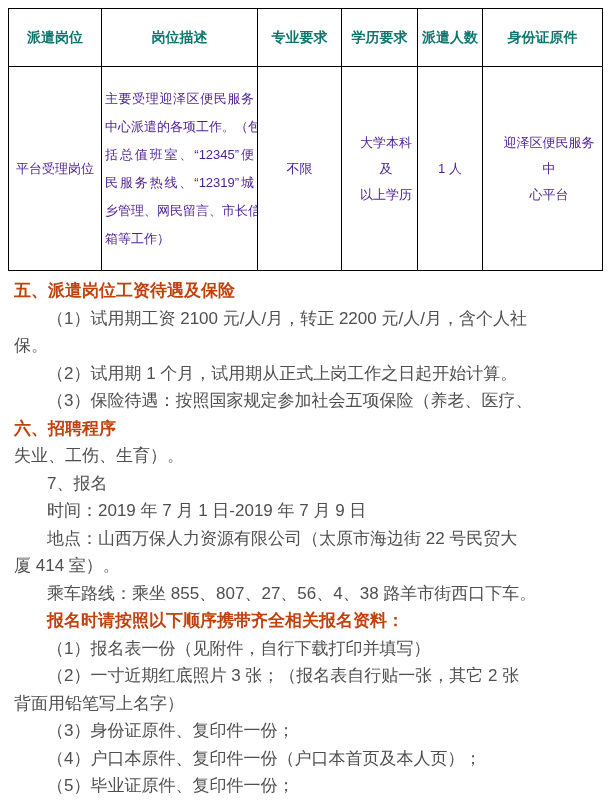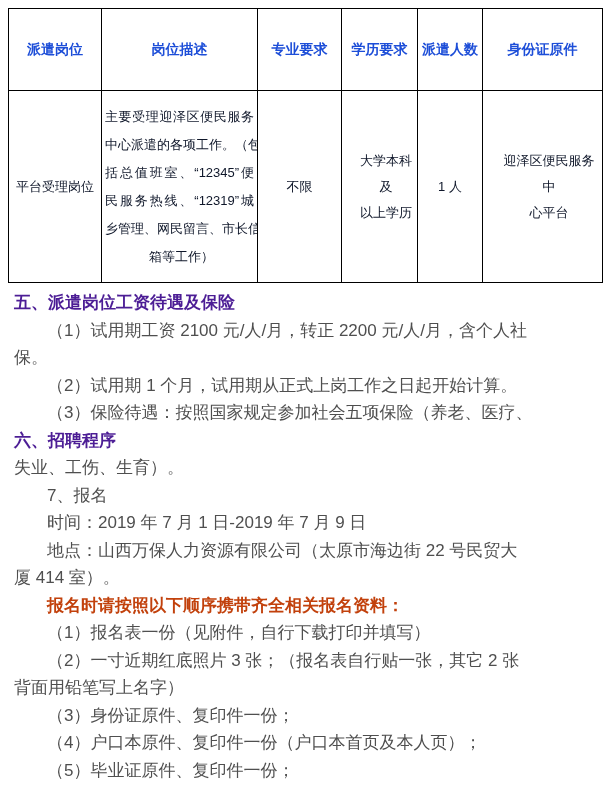--- a/index.html
+++ b/index.html
@@ -9,41 +9,41 @@
   }
   .page { position: relative; width: 609px; height: 801px; background: #ffffff; }
 
   
   table.job-table {
     border-collapse: collapse; table-layout: fixed;
     width: 594px; margin: 8px 0 0 8px;
   }
   table.job-table th, table.job-table td { border: 1px solid #000000; overflow: hidden; }
   table.job-table th {
-    height: 57px; font-size: 14px; font-weight: bold; color: #1d4ed8;
-    text-align: center; vertical-align: middle; padding: 12px 2px;
+    height: 57px; font-size: 14px; font-weight: bold; color: #0f766e;
+    text-align: center; vertical-align: middle; padding: 0 2px;
   }
   table.job-table td {
-    height: 173px; font-size: 13px; color: #0f172a;
-    text-align: center; vertical-align: middle; padding: 9px 3px;
+    height: 173px; font-size: 13px; color: #4c1d95;
+    text-align: center; vertical-align: middle; padding: 15px 3px;
   }
   td.desc-cell { text-align: left; padding: 2px 5px; }
   .desc-line {
     line-height: 28px; font-size: 13px;
     text-align: justify; text-align-last: justify;
     white-space: nowrap;
   }
-  .desc-line.last { text-align-last: left; margin-left: 44px; }
+  .desc-line.last { text-align-last: left; }
   .cell-line { line-height: 26px; margin-left: 13px; }
 
   
   .body-text { padding: 6px 6px 0 14px; font-size: 17px; color: #4f4f4f; }
   .line { line-height: 27.5px; white-space: nowrap; }
   .line.indent { padding-left: 33px; }
-  .line.heading { font-weight: bold; color: #4c1d95; }
+  .line.heading { font-weight: bold; color: #c2410c; }
   .line.indent-bold { padding-left: 33px; font-weight: bold; color: #c2410c; font-family: Liberation Serif, serif; }
 </style>
 </head>
 <body>
 
 <div class="page">
 
   <table class="job-table">
     <colgroup>
       <col style="width:93px">
@@ -99,20 +99,21 @@
       <div class="line indent">（1）试用期工资 2100 元/人/月，转正 2200 元/人/月，含个人社</div>
       <div class="line ">保。</div>
       <div class="line indent">（2）试用期 1 个月，试用期从正式上岗工作之日起开始计算。</div>
       <div class="line indent">（3）保险待遇：按照国家规定参加社会五项保险（养老、医疗、</div>
       <div class="line heading">六、招聘程序</div>
       <div class="line ">失业、工伤、生育）。</div>
       <div class="line indent">7、报名</div>
       <div class="line indent">时间：2019 年 7 月 1 日-2019 年 7 月 9 日</div>
       <div class="line indent">地点：山西万保人力资源有限公司（太原市海边街 22 号民贸大</div>
       <div class="line ">厦 414 室）。</div>
+      <div class="line indent">乘车路线：乘坐 855、807、27、56、4、38 路羊市街西口下车。</div>
       <div class="line indent-bold">报名时请按照以下顺序携带齐全相关报名资料：</div>
       <div class="line indent">（1）报名表一份（见附件，自行下载打印并填写）</div>
       <div class="line indent">（2）一寸近期红底照片 3 张；（报名表自行贴一张，其它 2 张</div>
       <div class="line ">背面用铅笔写上名字）</div>
       <div class="line indent">（3）身份证原件、复印件一份；</div>
       <div class="line indent">（4）户口本原件、复印件一份（户口本首页及本人页）；</div>
       <div class="line indent">（5）毕业证原件、复印件一份；</div>
     </div>
 
 </div>

